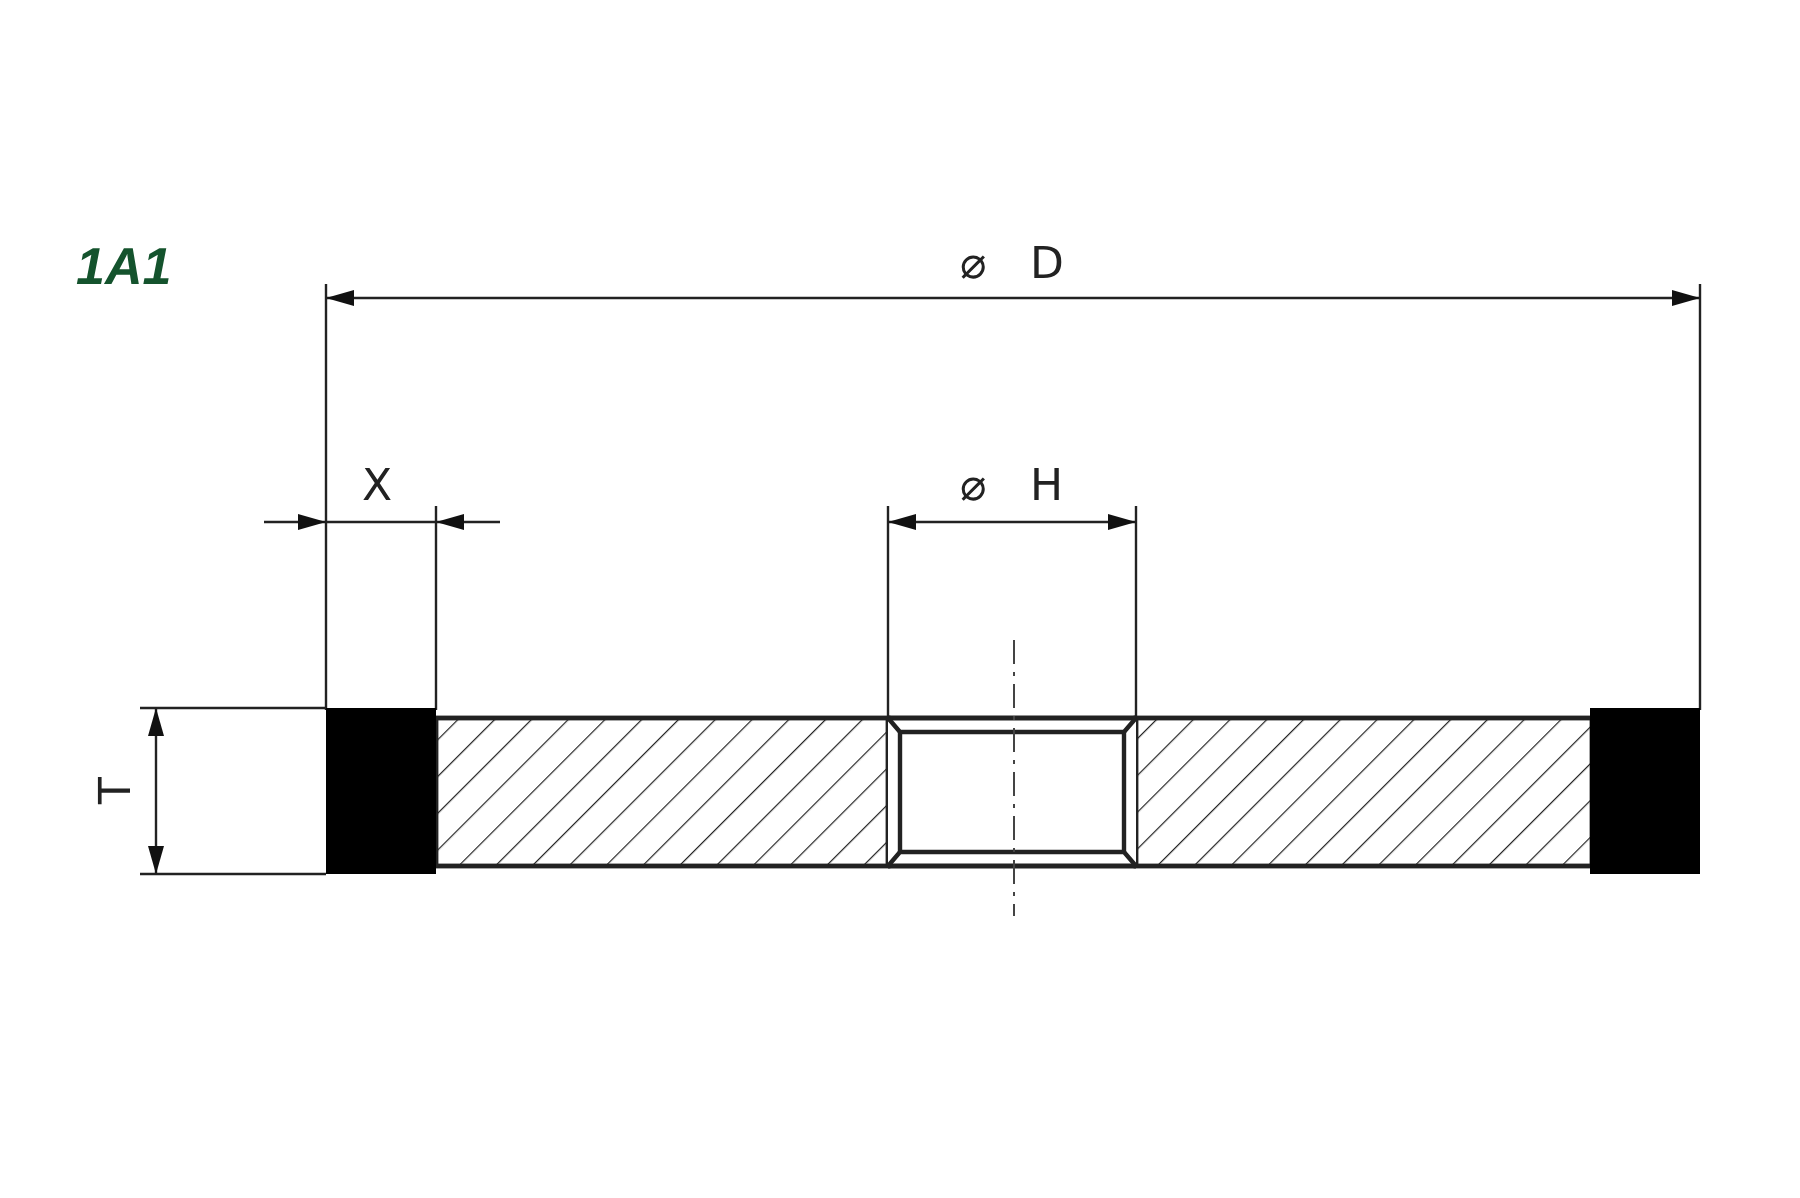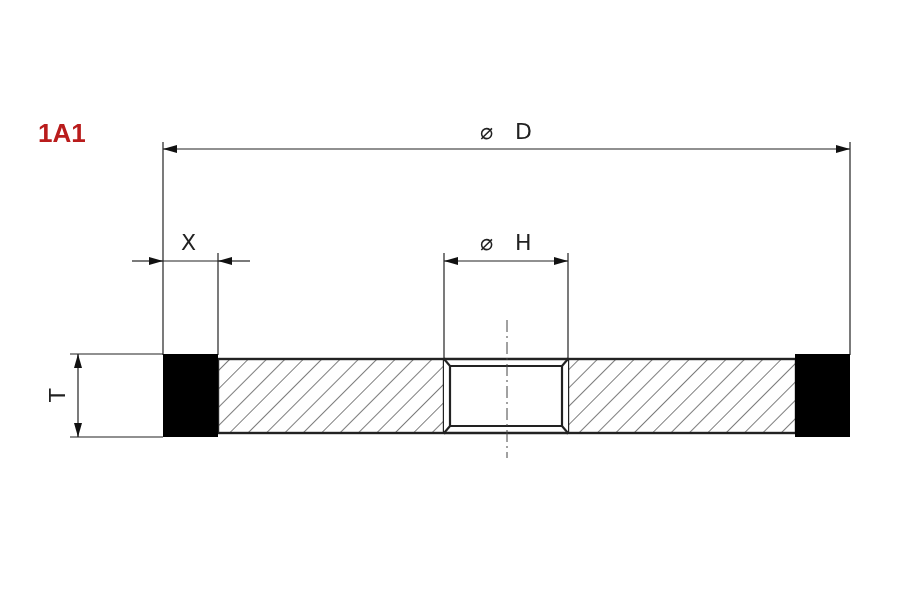--- a/index.html
+++ b/index.html
@@ -1,18 +1,18 @@
 <!DOCTYPE html>
 <html><head>
 <meta charset="utf-8">
 <style>
   html, body { margin:0; padding:0; background:#ffffff; }
   body { width:900px; height:599px; position:relative; overflow:hidden; font-family:"Liberation Sans", sans-serif; }
   #drawing { position:absolute; left:0; top:0; }
-  .title { position:absolute; left:38px; top:118px; font-size:26px; font-weight:bold; color:#b91c1c; letter-spacing:0px; }
+  .title { position:absolute; left:38px; top:118px; font-size:26px; font-weight:bold; color:#14532d; letter-spacing:0px;font-style:italic; }
   .dimlabel { font-family:"DejaVu Sans", sans-serif; font-size:22px; fill:#222; }
 </style>
 </head>
 <body>
 
 <div class="title">1A1</div>
 
 <svg id="drawing" width="900" height="599" viewBox="0 0 900 599">
   <defs>
     <pattern id="hatch" patternUnits="userSpaceOnUse" width="13" height="13" patternTransform="rotate(45)">

